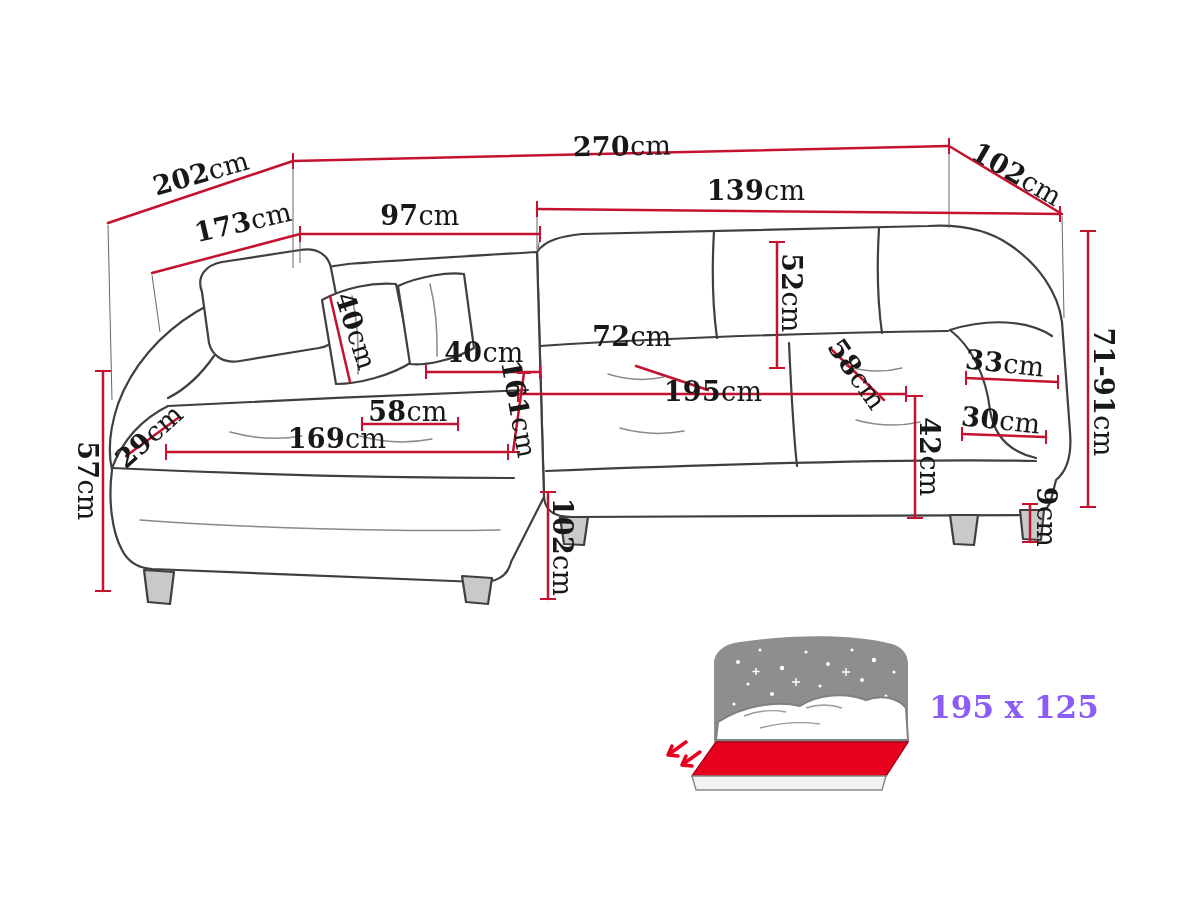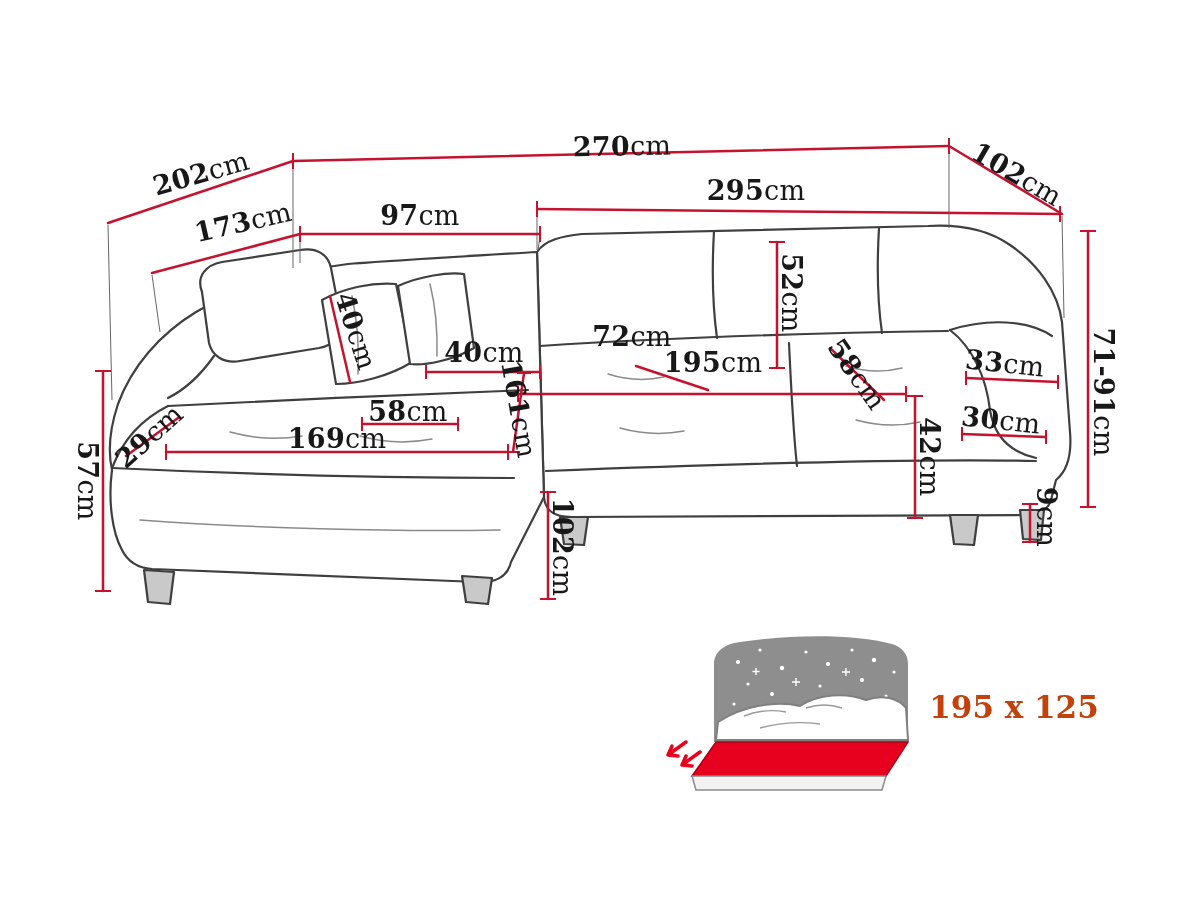--- a/index.html
+++ b/index.html
@@ -3,21 +3,21 @@
 <meta charset="utf-8">
 <style>
   html,body{margin:0;padding:0;background:#ffffff;}
   body{width:1200px;height:900px;overflow:hidden;}
   .canvas{position:relative;width:964px;height:900px;background:#ffffff;
           font-family:"DejaVu Serif","Liberation Serif",serif;}
   .canvas > svg{position:absolute;left:0;top:0;}
   .dim{position:absolute;white-space:nowrap;color:#181818;font-size:27px;font-weight:700;
        letter-spacing:.3px;transform:translate(-50%,-50%) rotate(var(--r,0deg));}
   .dim .u{font-weight:400;}
-  .bedlbl{position:absolute;white-space:nowrap;color:#c2410c;font-size:31px;font-weight:700;
+  .bedlbl{position:absolute;white-space:nowrap;color:#8b5cf6;font-size:31px;font-weight:700;
           transform:translate(-50%,-50%);}
 </style>
 </head>
 <body>
 
 <div class="canvas">
 
   <svg width="1200" height="900" viewBox="0 0 1200 900">
 
     <g stroke="#3f3f3f" fill="none" stroke-width="2.2" stroke-linecap="round" stroke-linejoin="round">
@@ -174,28 +174,28 @@
       <g stroke="#e8001f" stroke-width="3.5" fill="none" stroke-linecap="round">
         <path d="M700,752 L682,765 M682,765 l10,1 M682,765 l4,-9"></path>
         <path d="M686,742 L668,755 M668,755 l10,1 M668,755 l4,-9"></path>
       </g>
     </g>
   </svg>
 
   <div class="dim" style="left:622px;top:146px;--r:-1deg"><span class="v">270</span><span class="u">cm</span></div>
   <div class="dim" style="left:201px;top:173px;--r:-16deg"><span class="v">202</span><span class="u">cm</span></div>
   <div class="dim" style="left:1017px;top:174px;--r:30deg"><span class="v">102</span><span class="u">cm</span></div>
-  <div class="dim" style="left:756px;top:190px;--r:0deg"><span class="v">295</span><span class="u">cm</span></div>
+  <div class="dim" style="left:756px;top:190px;--r:0deg"><span class="v">139</span><span class="u">cm</span></div>
   <div class="dim" style="left:420px;top:215px;--r:0deg"><span class="v">97</span><span class="u">cm</span></div>
   <div class="dim" style="left:243px;top:222px;--r:-13deg"><span class="v">173</span><span class="u">cm</span></div>
   <div class="dim" style="left:791px;top:293px;--r:90deg"><span class="v">52</span><span class="u">cm</span></div>
   <div class="dim" style="left:356px;top:331px;--r:72deg"><span class="v">40</span><span class="u">cm</span></div>
   <div class="dim" style="left:484px;top:352px;--r:0deg"><span class="v">40</span><span class="u">cm</span></div>
   <div class="dim" style="left:632px;top:336px;--r:0deg"><span class="v">72</span><span class="u">cm</span></div>
-  <div class="dim" style="left:713px;top:362px;--r:0deg"><span class="v">195</span><span class="u">cm</span></div>
+  <div class="dim" style="left:713px;top:391px;--r:0deg"><span class="v">195</span><span class="u">cm</span></div>
   <div class="dim" style="left:857px;top:374px;--r:55deg"><span class="v">58</span><span class="u">cm</span></div>
   <div class="dim" style="left:1005px;top:363px;--r:6deg"><span class="v">33</span><span class="u">cm</span></div>
   <div class="dim" style="left:1103px;top:392px;--r:90deg"><span class="v">71-91</span><span class="u">cm</span></div>
   <div class="dim" style="left:1001px;top:420px;--r:6deg"><span class="v">30</span><span class="u">cm</span></div>
   <div class="dim" style="left:929px;top:457px;--r:90deg"><span class="v">42</span><span class="u">cm</span></div>
   <div class="dim" style="left:519px;top:409px;--r:80deg"><span class="v">161</span><span class="u">cm</span></div>
   <div class="dim" style="left:408px;top:411px;--r:0deg"><span class="v">58</span><span class="u">cm</span></div>
   <div class="dim" style="left:337px;top:438px;--r:0deg"><span class="v">169</span><span class="u">cm</span></div>
   <div class="dim" style="left:149px;top:436px;--r:-42deg"><span class="v">29</span><span class="u">cm</span></div>
   <div class="dim" style="left:87px;top:481px;--r:90deg"><span class="v">57</span><span class="u">cm</span></div>

